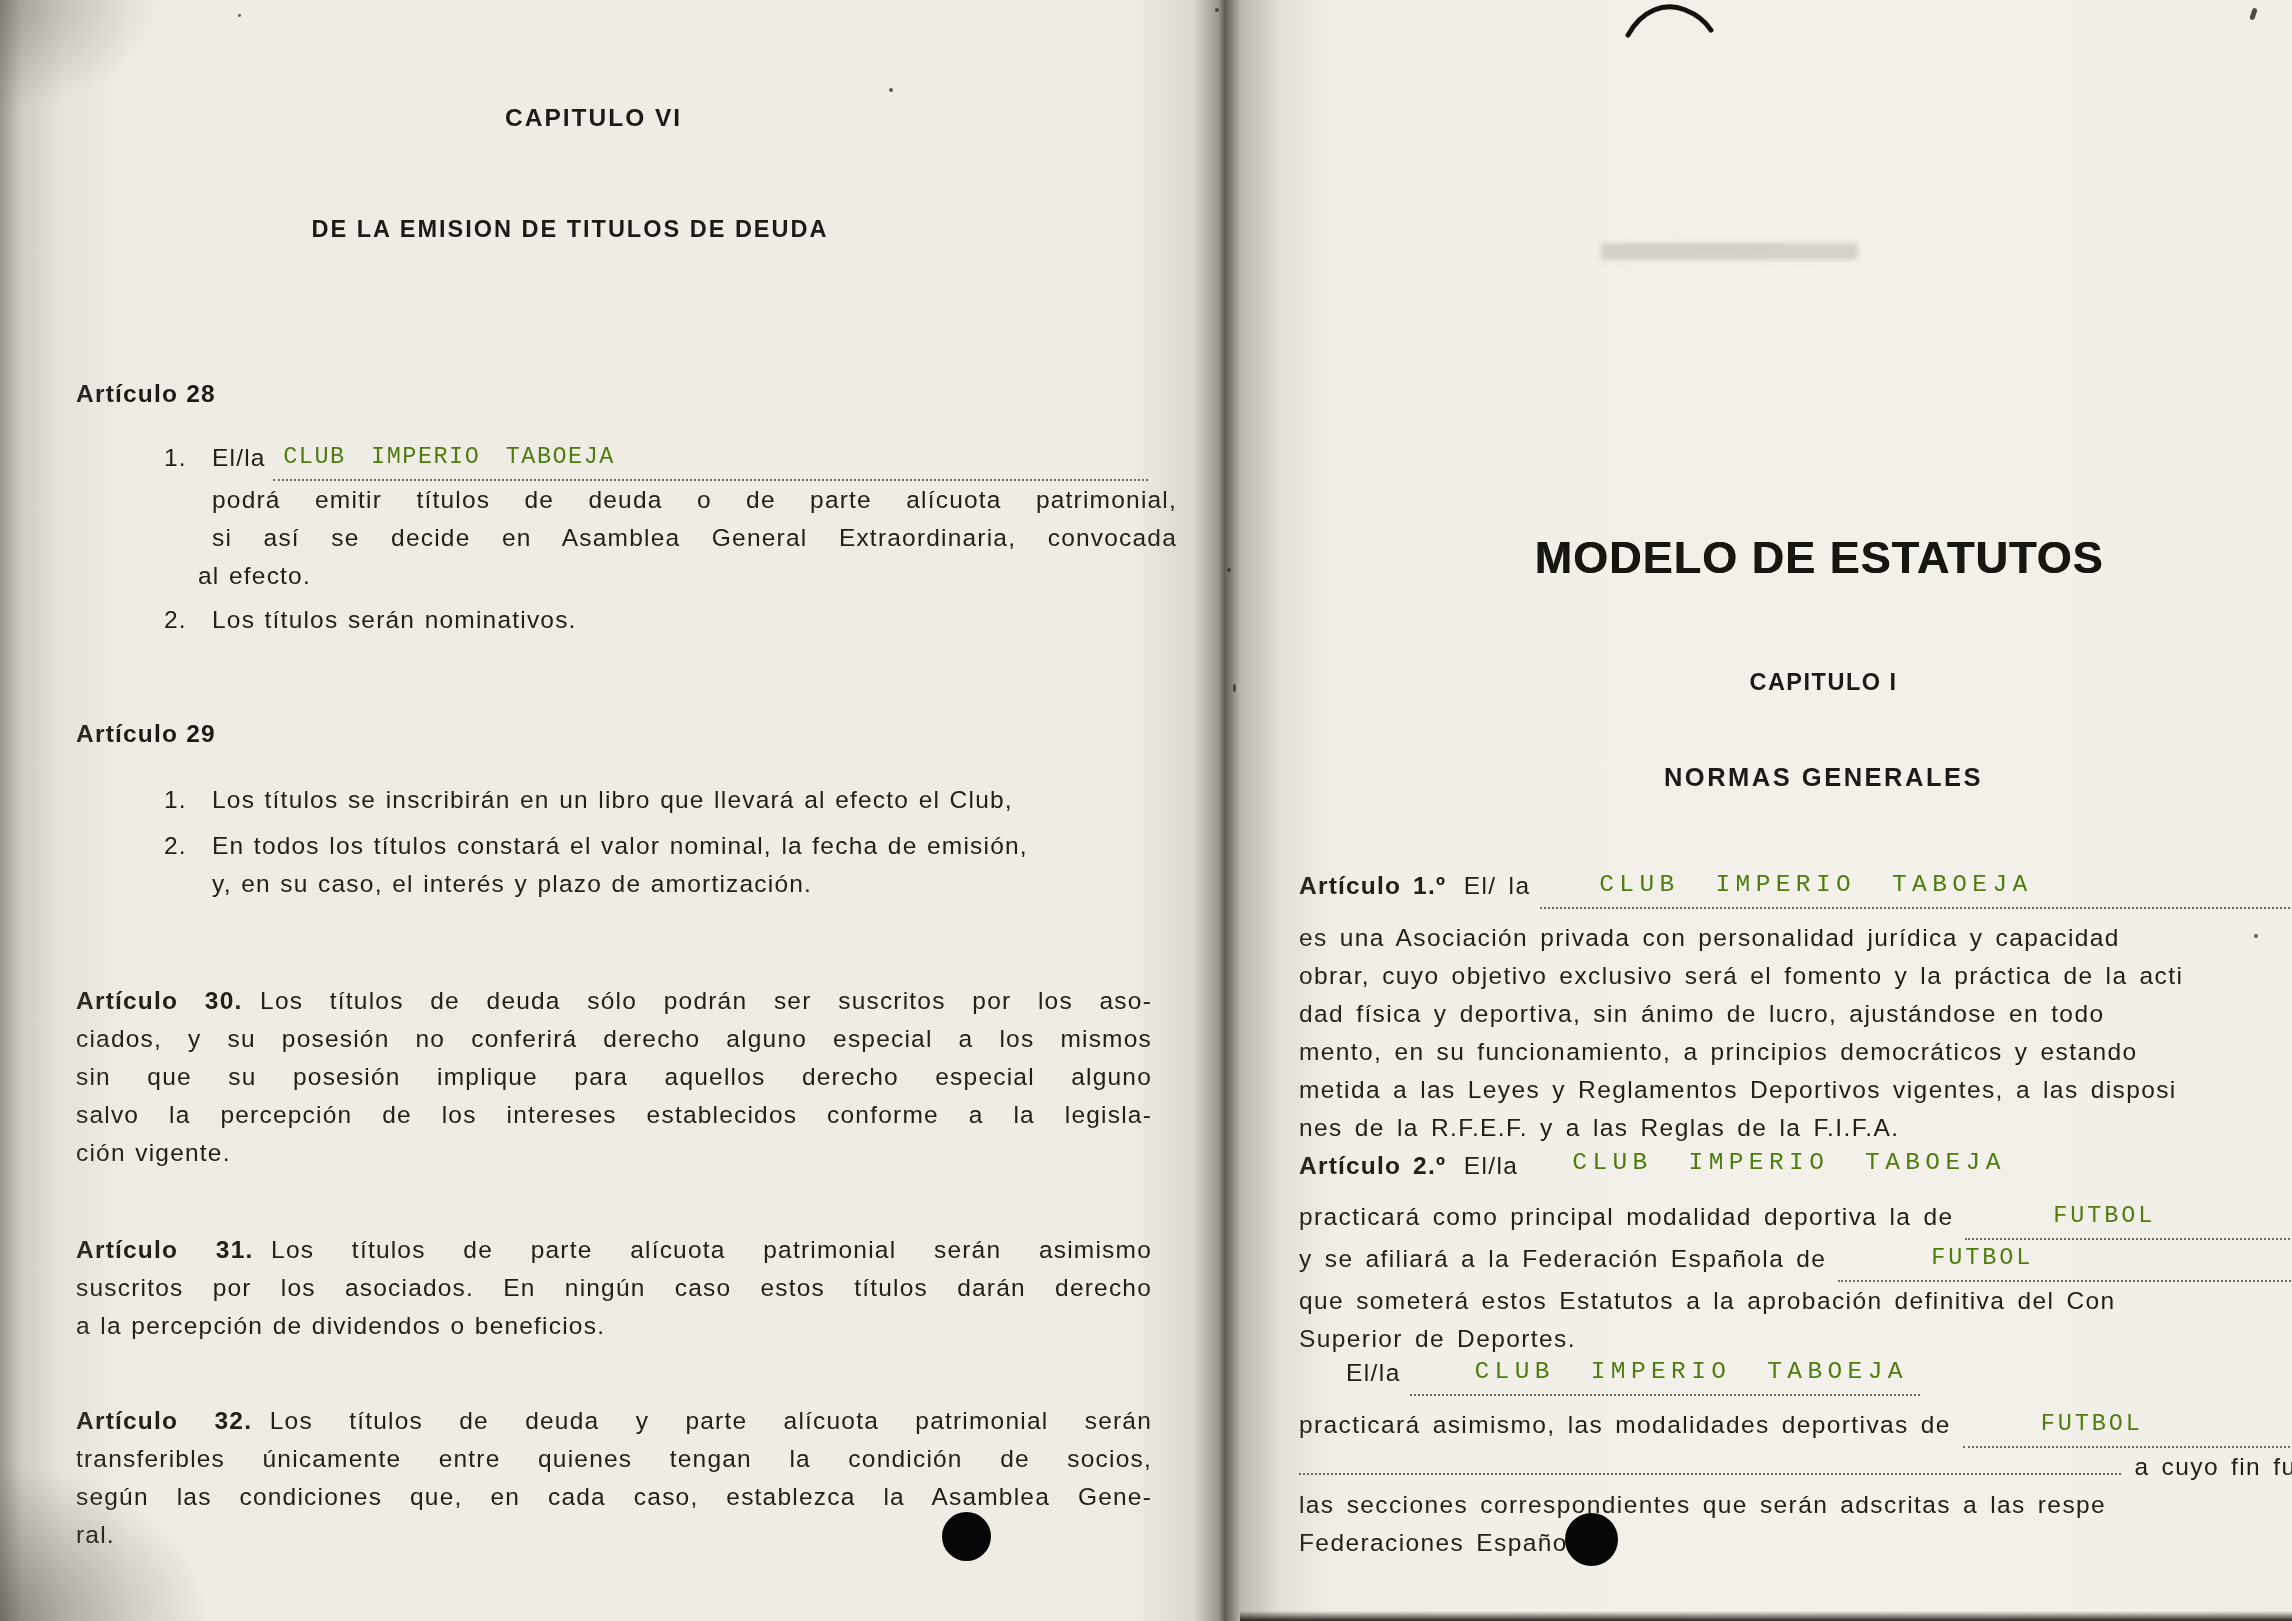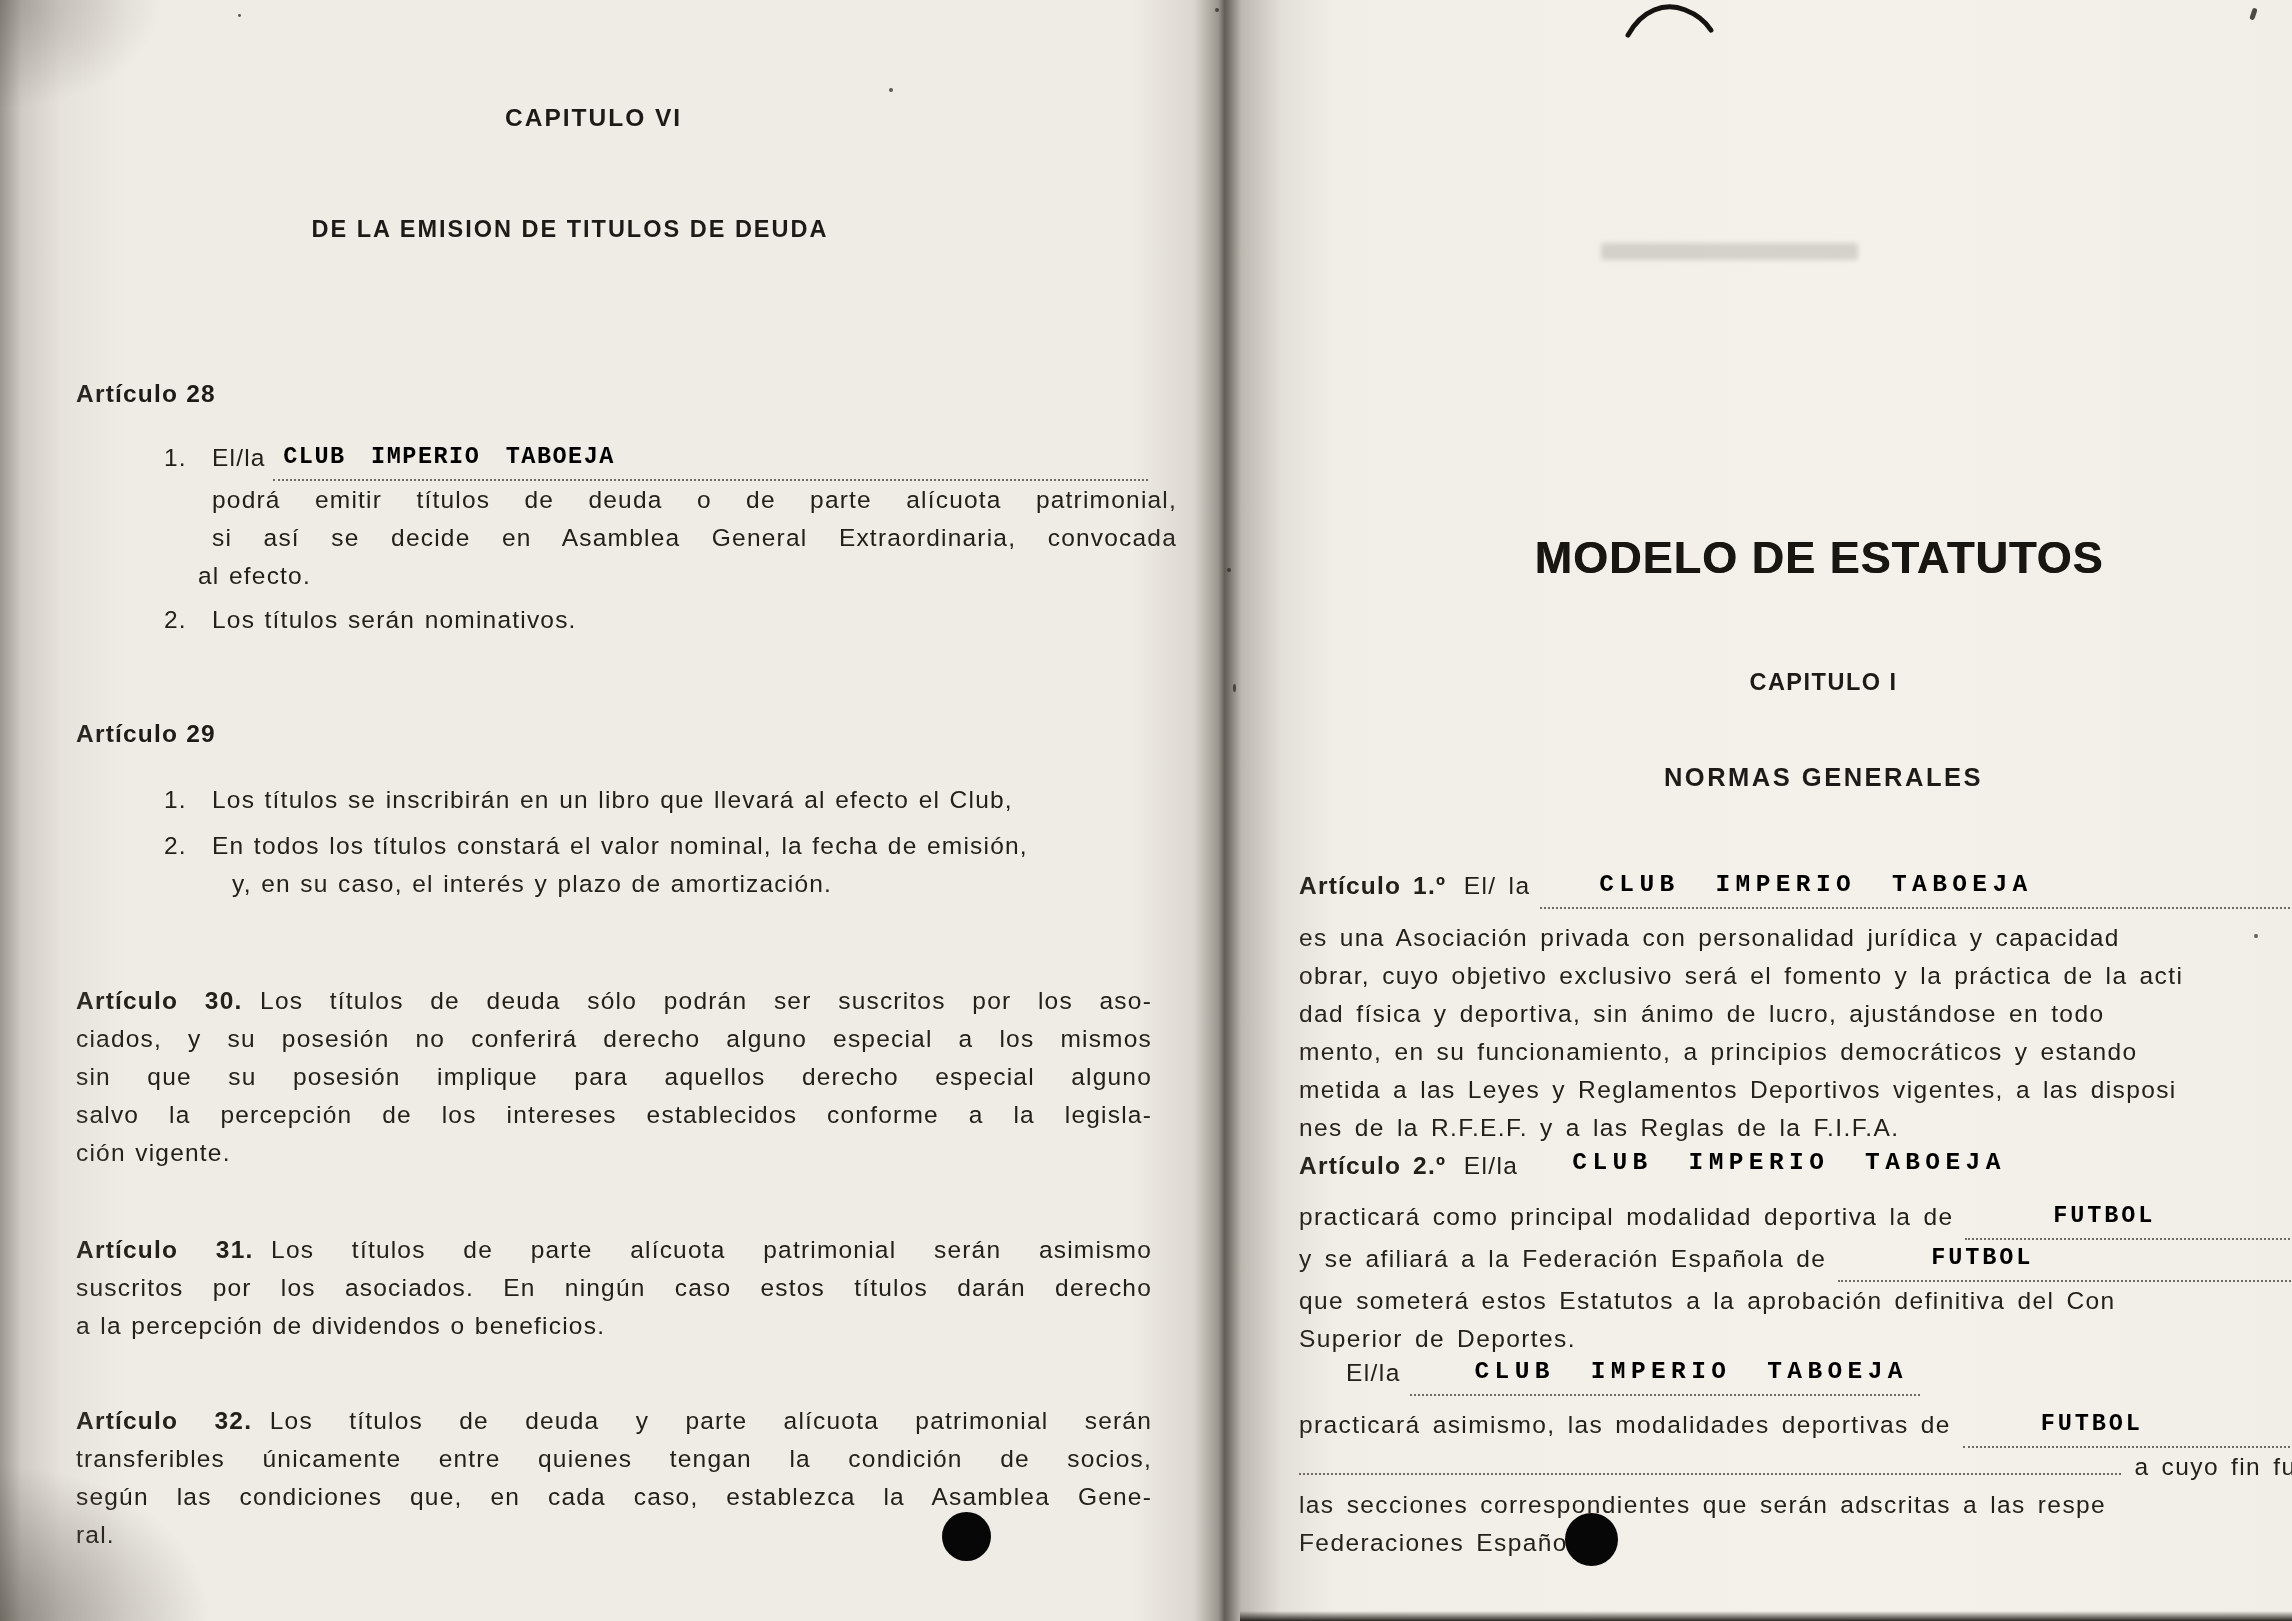--- a/index.html
+++ b/index.html
@@ -44,21 +44,21 @@
   .cap6{position:absolute;left:505px;top:104px;font-size:24.5px;font-weight:bold;letter-spacing:2px;color:#1d1b18;}
   .ctitle{position:absolute;left:178px;top:210px;width:784px;text-align:center;
     font-size:23.5px;font-weight:bold;letter-spacing:2px;line-height:39px;color:#1d1b18;}
   .mtitle{position:absolute;left:1329px;top:532px;width:980px;text-align:center;
     font-size:45px;font-weight:bold;letter-spacing:1px;color:#181611;text-shadow:0.6px 0 0 #181611;}
   .cap1{position:absolute;left:1304px;top:669px;width:1039px;text-align:center;
     font-size:23.5px;font-weight:bold;letter-spacing:1.5px;color:#1d1b18;}
   .normas{position:absolute;left:1304px;top:763px;width:1039px;text-align:center;
     font-size:25.5px;font-weight:bold;letter-spacing:2.5px;color:#1d1b18;}
 
-  .stamp{font-family:"Liberation Mono","DejaVu Sans Mono",monospace;font-weight:bold;color:#000000;position:relative;top:-2.9px;}
+  .stamp{font-family:"Liberation Mono","DejaVu Sans Mono",monospace;font-weight:normal;color:#4d7c0f;position:relative;top:-2.9px;}
   .st-sm{font-size:23.5px;letter-spacing:1.5px;word-spacing:9.8px;padding-left:9.8px;}
   .st-rg{font-size:24.5px;letter-spacing:5.4px;word-spacing:15.7px;}
   .st-f{font-size:23.5px;letter-spacing:2.9px;}
 </style>
 </head>
 <body>
 
 <div class="canvas">
 
   <div class="page page-left"></div>
@@ -93,21 +93,21 @@
 
   <div class="blk" style="left:164px;top:781px;width:1013px">
     <div class="ln row">
       <span class="num">1.</span>
       <span>Los títulos se inscribirán en un libro que llevará al efecto el Club,</span>
     </div>
     <div class="ln row" style="margin-top:7.8px">
       <span class="num">2.</span>
       <span>En todos los títulos constará el valor nominal, la fecha de emisión,</span>
     </div>
-    <div class="ln" style="margin-left:68px">y, en su caso, el interés y plazo de amortización.</div>
+    <div class="ln" style="margin-left:48px">y, en su caso, el interés y plazo de amortización.</div>
   </div>
 
   <div class="blk" style="left:76px;top:982px;width:1076px">
     <div class="ln js">
       <span class="bh">Artículo 30.</span><span>Los títulos de deuda sólo podrán ser suscritos por los aso-</span>
     </div>
     <div class="ln js">ciados, y su posesión no conferirá derecho alguno especial a los mismos</div>
     <div class="ln js">sin que su posesión implique para aquellos derecho especial alguno</div>
     <div class="ln js">salvo la percepción de los intereses establecidos conforme a la legisla-</div>
     <div class="ln">ción vigente.</div>

